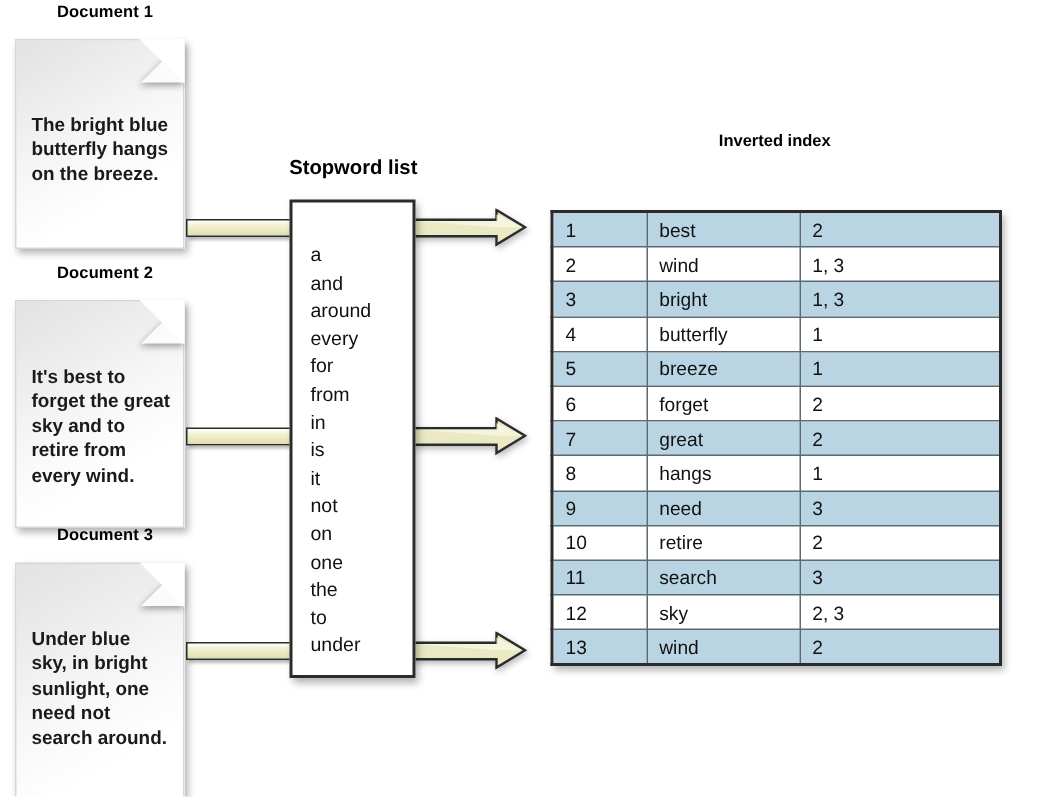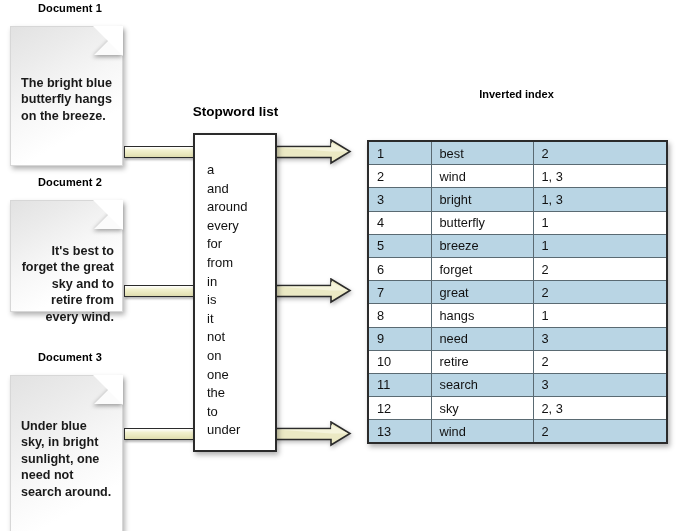--- a/index.html
+++ b/index.html
@@ -189,21 +189,21 @@
       <div class="fold-leaf"></div>
       <div class="fold-cut"></div>
       <div class="doc-text" style="top:48px;">The bright blue
 butterfly hangs
 on the breeze.</div>
     </div>
   </div>
 
   <div class="doc-group" style="left:0px; top:176px;">
     <div class="doc-title">Document 2</div>
-    <div class="doc-card" style="top:24px; height:112px;text-align:right;">
+    <div class="doc-card" style="top:24px; height:152px;">
       <div class="fold-leaf"></div>
       <div class="fold-cut"></div>
       <div class="doc-text" style="top:42px;">It's best to
 forget the great
 sky and to
 retire from
 every wind.</div>
     </div>
   </div>
 

